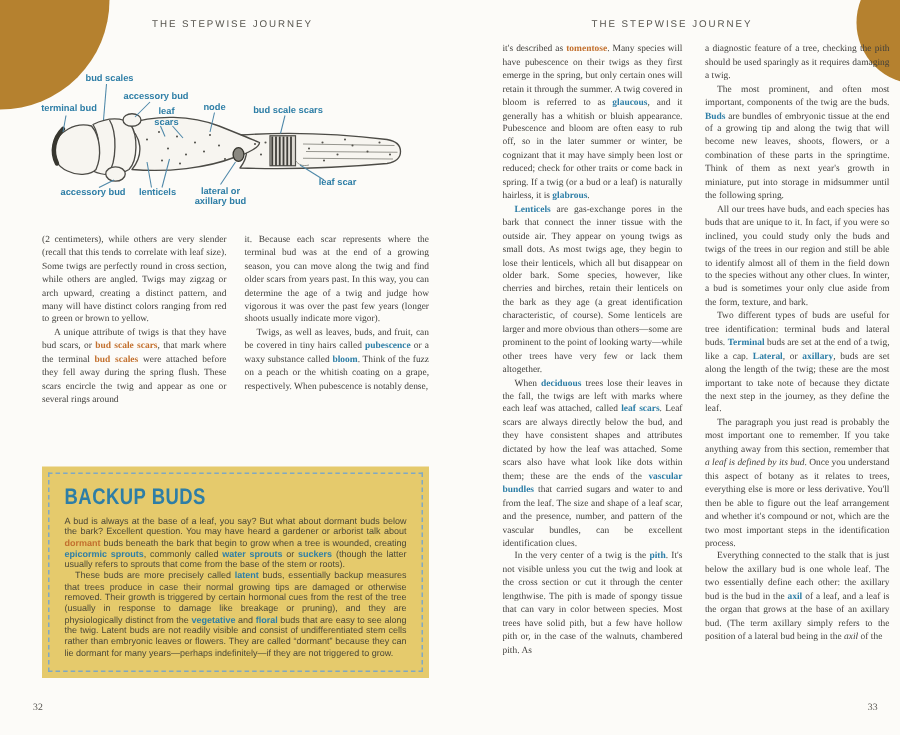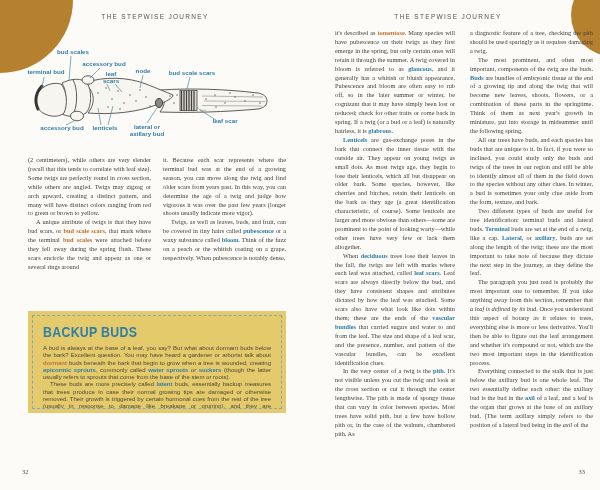--- a/index.html
+++ b/index.html
@@ -32,21 +32,21 @@
   .col{font-size:6.3px;line-height:8.9px;text-align:justify;}
   .colL1{width:123px;} .colL2{width:123px;}
   .colR1{width:120px;} .colR2{width:123px;}
   .para{margin:0;}
   .para.indent{text-indent:8px;}
   .kb{color:#2e7ea6;font-weight:bold;}
   .ko{color:#c2702e;font-weight:bold;}
   .it{font-style:italic;}
 
   .box{
-    position:absolute;left:28px;top:311px;width:258px;height:102px;
+    position:absolute;left:28px;top:311px;width:258px;height:141px;
     background:#e5ca6c;
   }
   .box-inner{
     position:absolute;left:4px;top:4px;right:4px;bottom:4px;
     border:1px dashed #7fa8c4;
     padding:7px 10px 6px 10px;box-sizing:border-box;overflow:hidden;
   }
   .box-title{
     margin:0 0 5px 0;
     font-family:"Liberation Sans", sans-serif;font-weight:bold;

